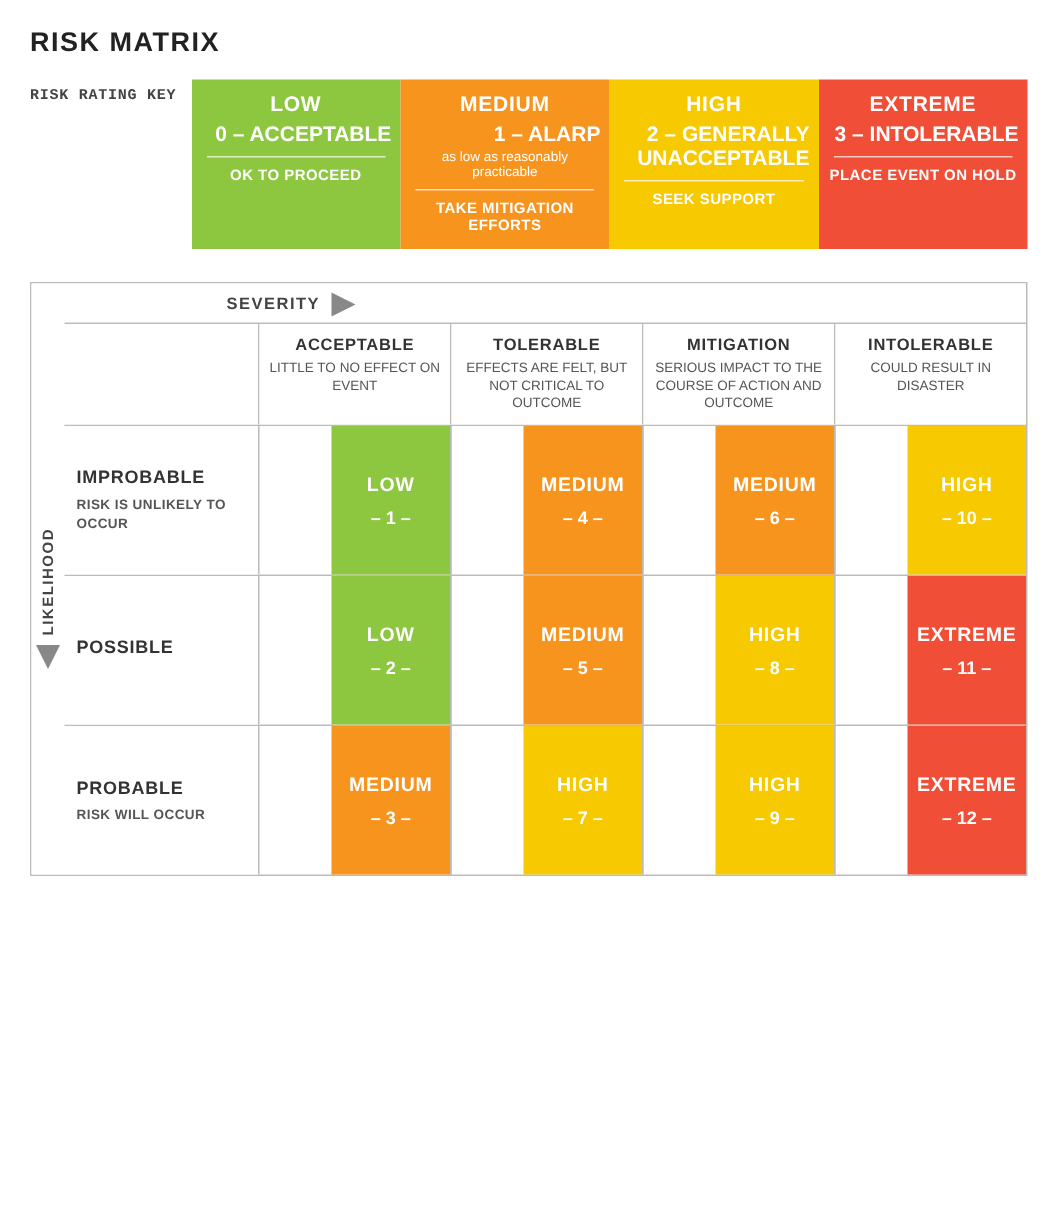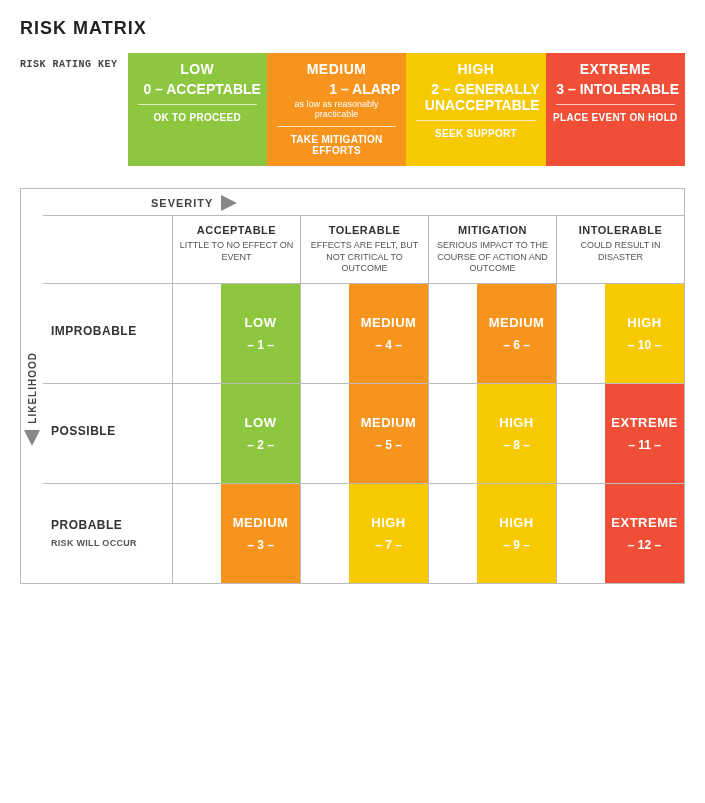--- a/index.html
+++ b/index.html
@@ -308,20 +308,21 @@
         <div class="header-col">
           <div class="header-col-title">INTOLERABLE</div>
           <div class="header-col-sub">COULD RESULT IN DISASTER</div>
         </div>
       </div>
 
       <div id="matrix-data-rows">
           <div class="matrix-data-row">
             <div class="likelihood-cell">
               <div class="likelihood-title">IMPROBABLE</div>
+              <div class="likelihood-sub">RISK IS UNLIKELY TO OCCUR</div>
             </div>
             <div class="data-cell" style="background: rgb(141, 198, 63);">
               <div class="cell-label">LOW</div>
               <div class="cell-num">– 1 –</div>
             </div>
             <div class="data-cell" style="background: rgb(247, 148, 29);">
               <div class="cell-label">MEDIUM</div>
               <div class="cell-num">– 4 –</div>
             </div>
             <div class="data-cell" style="background: rgb(247, 148, 29);">

